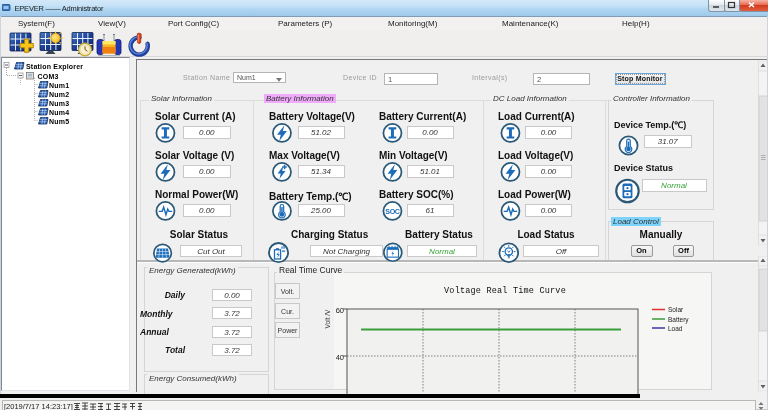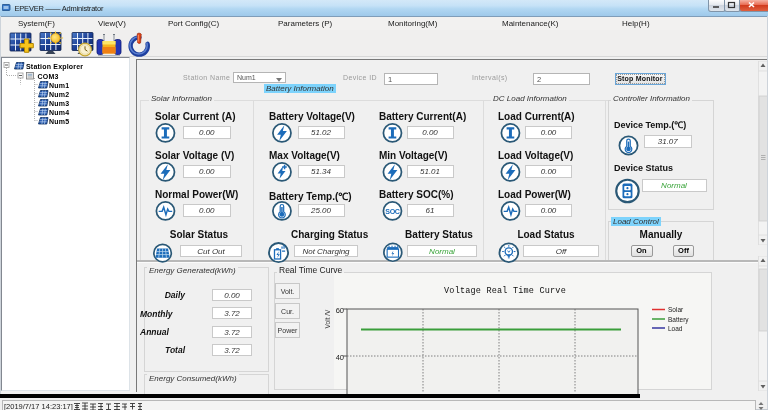--- a/index.html
+++ b/index.html
@@ -205,21 +205,21 @@
 <div class="abs" style="left:614.5px;top:73px;width:51px;height:11.5px;border:1px solid #6aa6d8;box-sizing:border-box;background:linear-gradient(#f6f6f6,#e4e4e4);outline:1px dotted #999;outline-offset:-2px;text-align:center;font-size:7px;font-weight:bold;color:#111;line-height:10px;letter-spacing:0.2px;">Stop Monitor</div>
 
 <div class="abs hline" style="left:140px;top:100px;width:574px;"></div>
 <div class="abs vline" style="left:140px;top:100px;height:160px"></div>
 <div class="abs vline" style="left:253px;top:100px;height:160px"></div>
 <div class="abs vline" style="left:483px;top:100px;height:160px"></div>
 <div class="abs vline" style="left:605px;top:100px;height:160px"></div>
 <div class="abs gbox" style="left:608px;top:100px;width:106px;height:109.5px"></div>
 <div class="abs gbox" style="left:608px;top:221px;width:106px;height:39.5px"></div>
 <span class="grouptitle" style="left:149px;top:94px;background:#f0f0f0;padding:0 2px">Solar Information</span>
-<span class="grouptitle" style="left:264px;top:84px;background:#7dd3fc;padding:0 2px">Battery Information</span>
+<span class="grouptitle" style="left:264px;top:94px;background:#f0abfc;padding:0 2px">Battery Information</span>
 <span class="grouptitle" style="left:491px;top:94px;background:#f0f0f0;padding:0 2px">DC Load Information</span>
 <span class="grouptitle" style="left:611px;top:94px;background:#f0f0f0;padding:0 2px">Controller Information</span>
 <span class="grouptitle" style="left:611px;top:217px;background:#7dd3fc;padding:0 2px">Load Control</span>
 
 <span class="fldlabel" style="left:155px;top:111px">Solar Current (A)</span>
 <span class="fldlabel" style="left:155px;top:150px">Solar Voltage (V)</span>
 <span class="fldlabel" style="left:155px;top:189px">Normal Power(W)</span>
 <span class="fldlabel" style="left:155px;width:88px;text-align:center;top:229px">Solar Status</span>
 <div class="abs tb" style="left:182.5px;top:125.5px;width:48.5px;height:13px">0.00</div>
 <div class="abs tb" style="left:182.5px;top:164.5px;width:48.5px;height:13px">0.00</div>
@@ -233,21 +233,21 @@
 <span class="fldlabel" style="left:269px;top:189px">Battery Temp.(℃)</span>
 <span class="fldlabel" style="left:379px;top:189px">Battery SOC(%)</span>
 <span class="fldlabel" style="left:291px;width:71px;text-align:center;top:229px">Charging Status</span>
 <span class="fldlabel" style="left:404px;width:70px;text-align:center;top:229px">Battery Status</span>
 <div class="abs tb" style="left:297.5px;top:125.5px;width:47px;height:13px">51.02</div>
 <div class="abs tb" style="left:406.5px;top:125.5px;width:47px;height:13px">0.00</div>
 <div class="abs tb" style="left:297.5px;top:164.5px;width:47px;height:13px">51.34</div>
 <div class="abs tb" style="left:406.5px;top:164.5px;width:47px;height:13px">51.01</div>
 <div class="abs tb" style="left:297.5px;top:203.5px;width:47px;height:13px">25.00</div>
 <div class="abs tb" style="left:406.5px;top:203.5px;width:47px;height:13px">61</div>
-<div class="abs tb" style="left:294px;top:245px;width:64px;height:12px">Not Charging</div>
+<div class="abs tb" style="left:310px;top:245px;width:73px;height:12px">Not Charging</div>
 <div class="abs tb" style="left:407px;top:245px;width:70px;height:12px;color:#3aa43a">Normal</div>
 
 <span class="fldlabel" style="left:498px;top:111px">Load Current(A)</span>
 <span class="fldlabel" style="left:498px;top:150px">Load Voltage(V)</span>
 <span class="fldlabel" style="left:498px;top:189px">Load Power(W)</span>
 <span class="fldlabel" style="left:508px;width:76px;text-align:center;top:229px">Load Status</span>
 <div class="abs tb" style="left:525px;top:125.5px;width:47px;height:13px">0.00</div>
 <div class="abs tb" style="left:525px;top:164.5px;width:47px;height:13px">0.00</div>
 <div class="abs tb" style="left:525px;top:203.5px;width:47px;height:13px">0.00</div>
 <div class="abs tb" style="left:523px;top:245px;width:76px;height:12px">Off</div>

